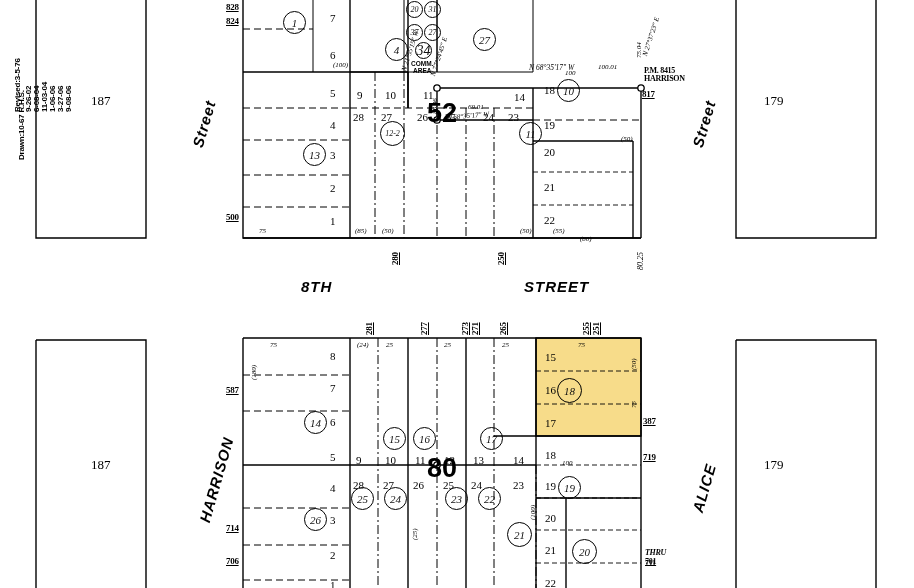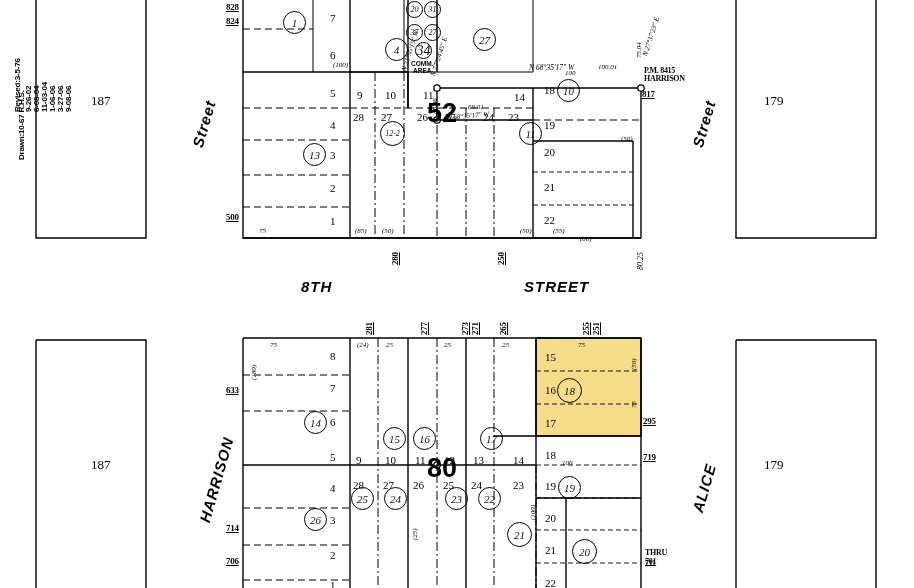--- a/index.html
+++ b/index.html
@@ -225,27 +225,27 @@
 <div class="t addr vert" style="left:497px;top:265px;transform:rotate(-90deg);">250</div>
 
 <div class="t addr vert" style="left:365px;top:335px;transform:rotate(-90deg);">281</div>
 <div class="t addr vert" style="left:420px;top:335px;transform:rotate(-90deg);">277</div>
 <div class="t addr vert" style="left:461px;top:335px;transform:rotate(-90deg);">273</div>
 <div class="t addr vert" style="left:471px;top:335px;transform:rotate(-90deg);">271</div>
 <div class="t addr vert" style="left:499px;top:335px;transform:rotate(-90deg);">265</div>
 <div class="t addr vert" style="left:582px;top:335px;transform:rotate(-90deg);">255</div>
 <div class="t addr vert" style="left:592px;top:335px;transform:rotate(-90deg);">251</div>
 
-<div class="t addr" style="left:226px;top:386px;">633</div>
+<div class="t addr" style="left:226px;top:386px;">587</div>
 <div class="t addr" style="left:226px;top:524px;">714</div>
 <div class="t addr" style="left:226px;top:557px;">706</div>
-<div class="t addr" style="left:643px;top:417px;">295</div>
+<div class="t addr" style="left:643px;top:417px;">387</div>
 <div class="t addr" style="left:643px;top:453px;">719</div>
 <div class="t addr2" style="left:645px;top:552px;margin-top:8px;">711</div>
-<div class="t addr2" style="left:645px;top:549px;">THRU</div>
+<div class="t addr2" style="left:645px;top:549px;font-style:italic;">THRU</div>
 <div class="t addr2" style="left:645px;top:558px;text-decoration:underline;">701</div>
 
 <div class="t lotn" style="left:330px;top:351px;">8</div>
 <div class="t lotn" style="left:330px;top:383px;">7</div>
 <div class="t lotn" style="left:330px;top:417px;">6</div>
 <div class="t lotn" style="left:330px;top:452px;">5</div>
 <div class="t lotn" style="left:330px;top:483px;">4</div>
 <div class="t lotn" style="left:330px;top:515px;">3</div>
 <div class="t lotn" style="left:330px;top:550px;">2</div>
 <div class="t lotn" style="left:330px;top:580px;">1</div>

